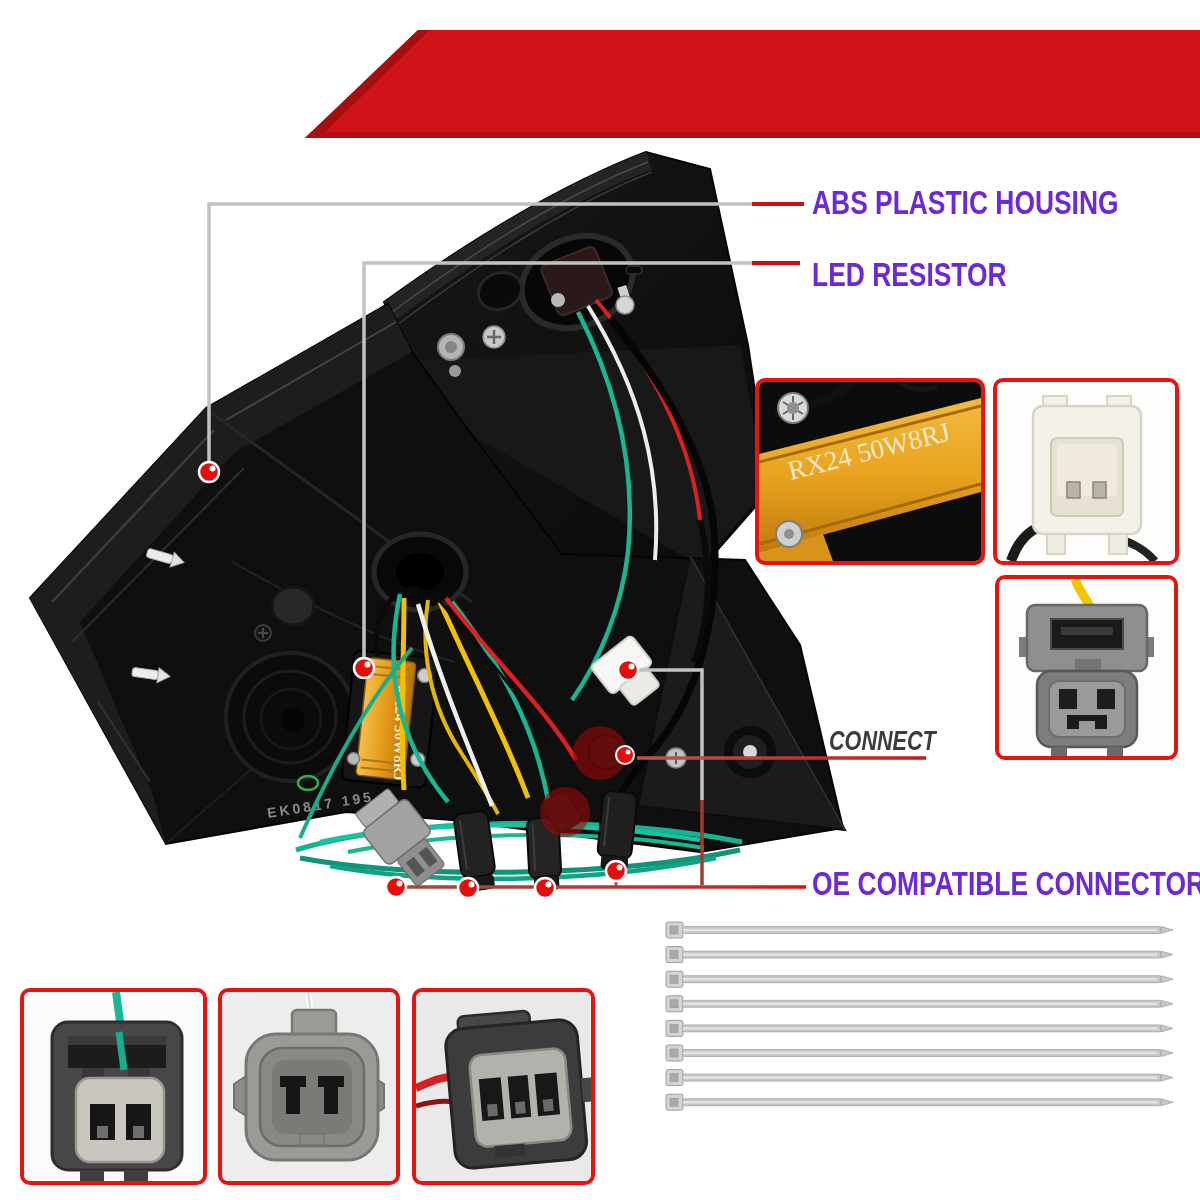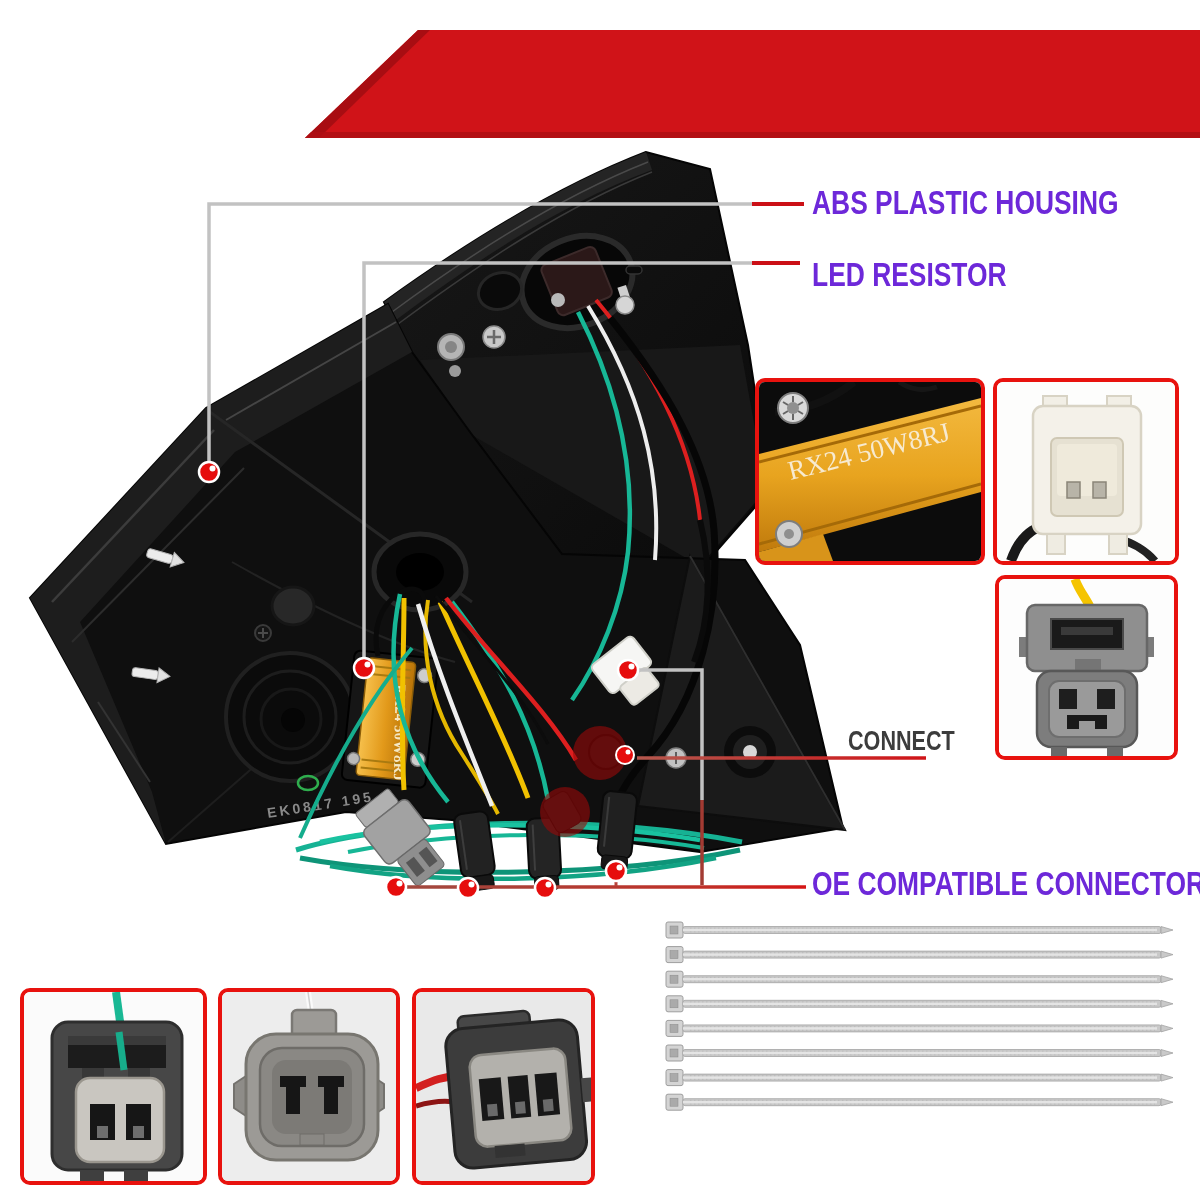--- a/index.html
+++ b/index.html
@@ -10,21 +10,21 @@
   .page svg.main { position:absolute; left:0; top:0; }
   .label { position:absolute; font-weight:bold; color:#6d28d9; white-space:nowrap; }
   .cond { display:inline-block; transform:scaleX(0.8); transform-origin:left center; }
   .banner-text {
     position:absolute; right:16px; top:57px; font-weight:bold; font-size:45px;
     color:#ffffff; white-space:nowrap;
   }
   .banner-text .cond { transform:scaleX(0.78); transform-origin:right center; }
   .label-abs  { left:812px; top:184px; font-size:33px; }
   .label-led  { left:812px; top:244px; font-size:33px;margin-top:12px; }
-  .label-connect { left:848px; top:726px; font-size:27px; color:#3c3c3c; }
+  .label-connect { left:829px; top:726px; font-size:27px; color:#3c3c3c;font-style:italic; }
   .label-oe   { left:812px; top:865px; font-size:33px; }
   .inset {
     position:absolute; border:4px solid #e8120e; border-radius:10px;
     background:#ffffff; overflow:hidden; box-sizing:border-box;
   }
   .inset svg { display:block; }
   .inset-resistor  { left:755px; top:378px; width:230px; height:187px; }
   .inset-white-conn{ left:993px; top:378px; width:186px; height:187px; }
   .inset-gray-conn { left:995px; top:575px; width:183px; height:185px; }
   .photo-conn1 { left:20px;  top:988px; width:187px; height:197px; }

